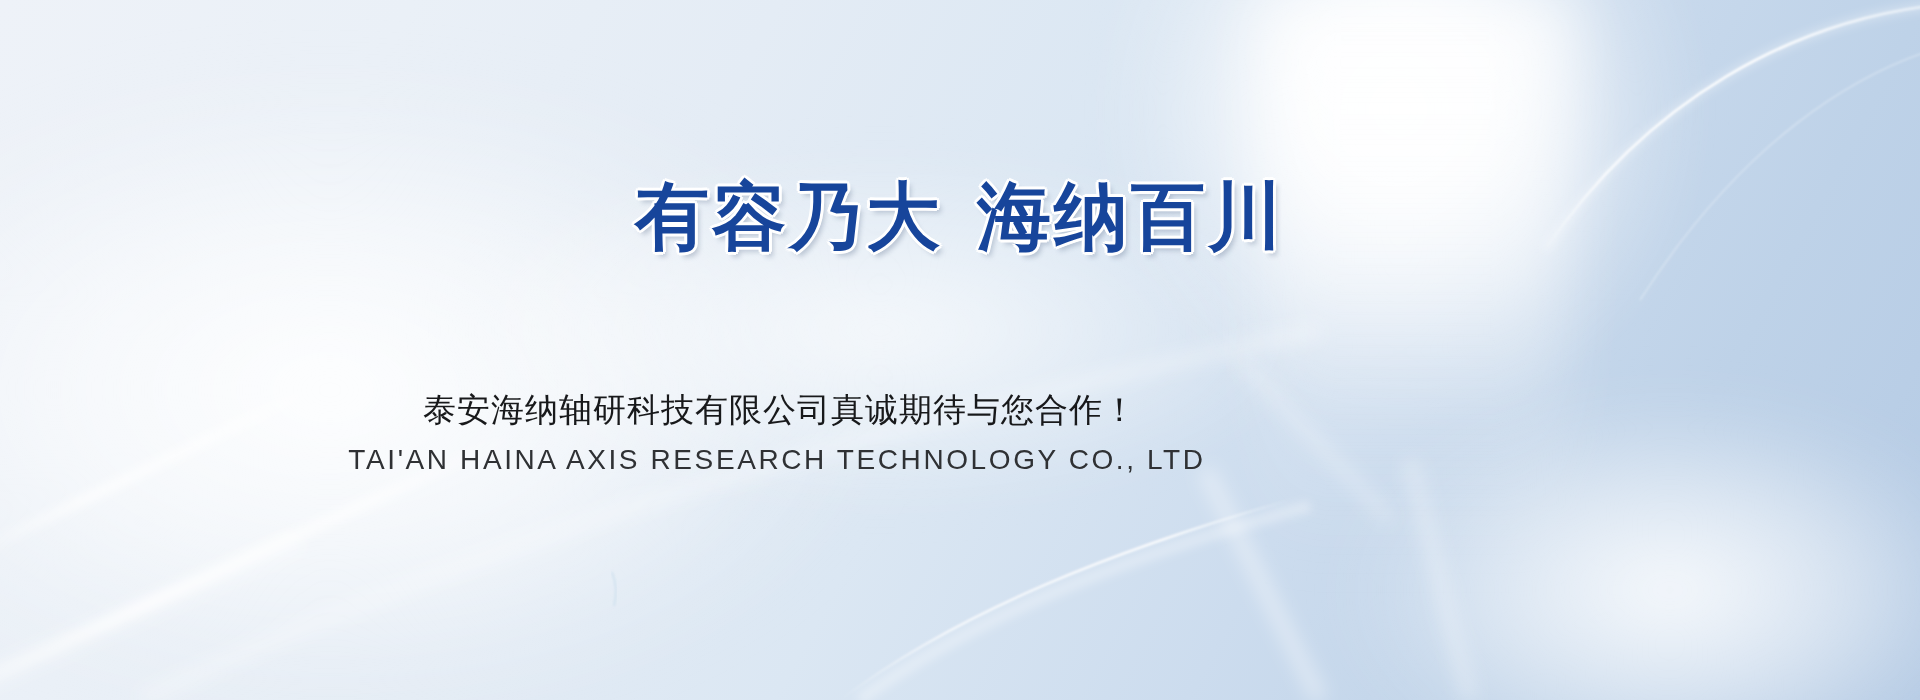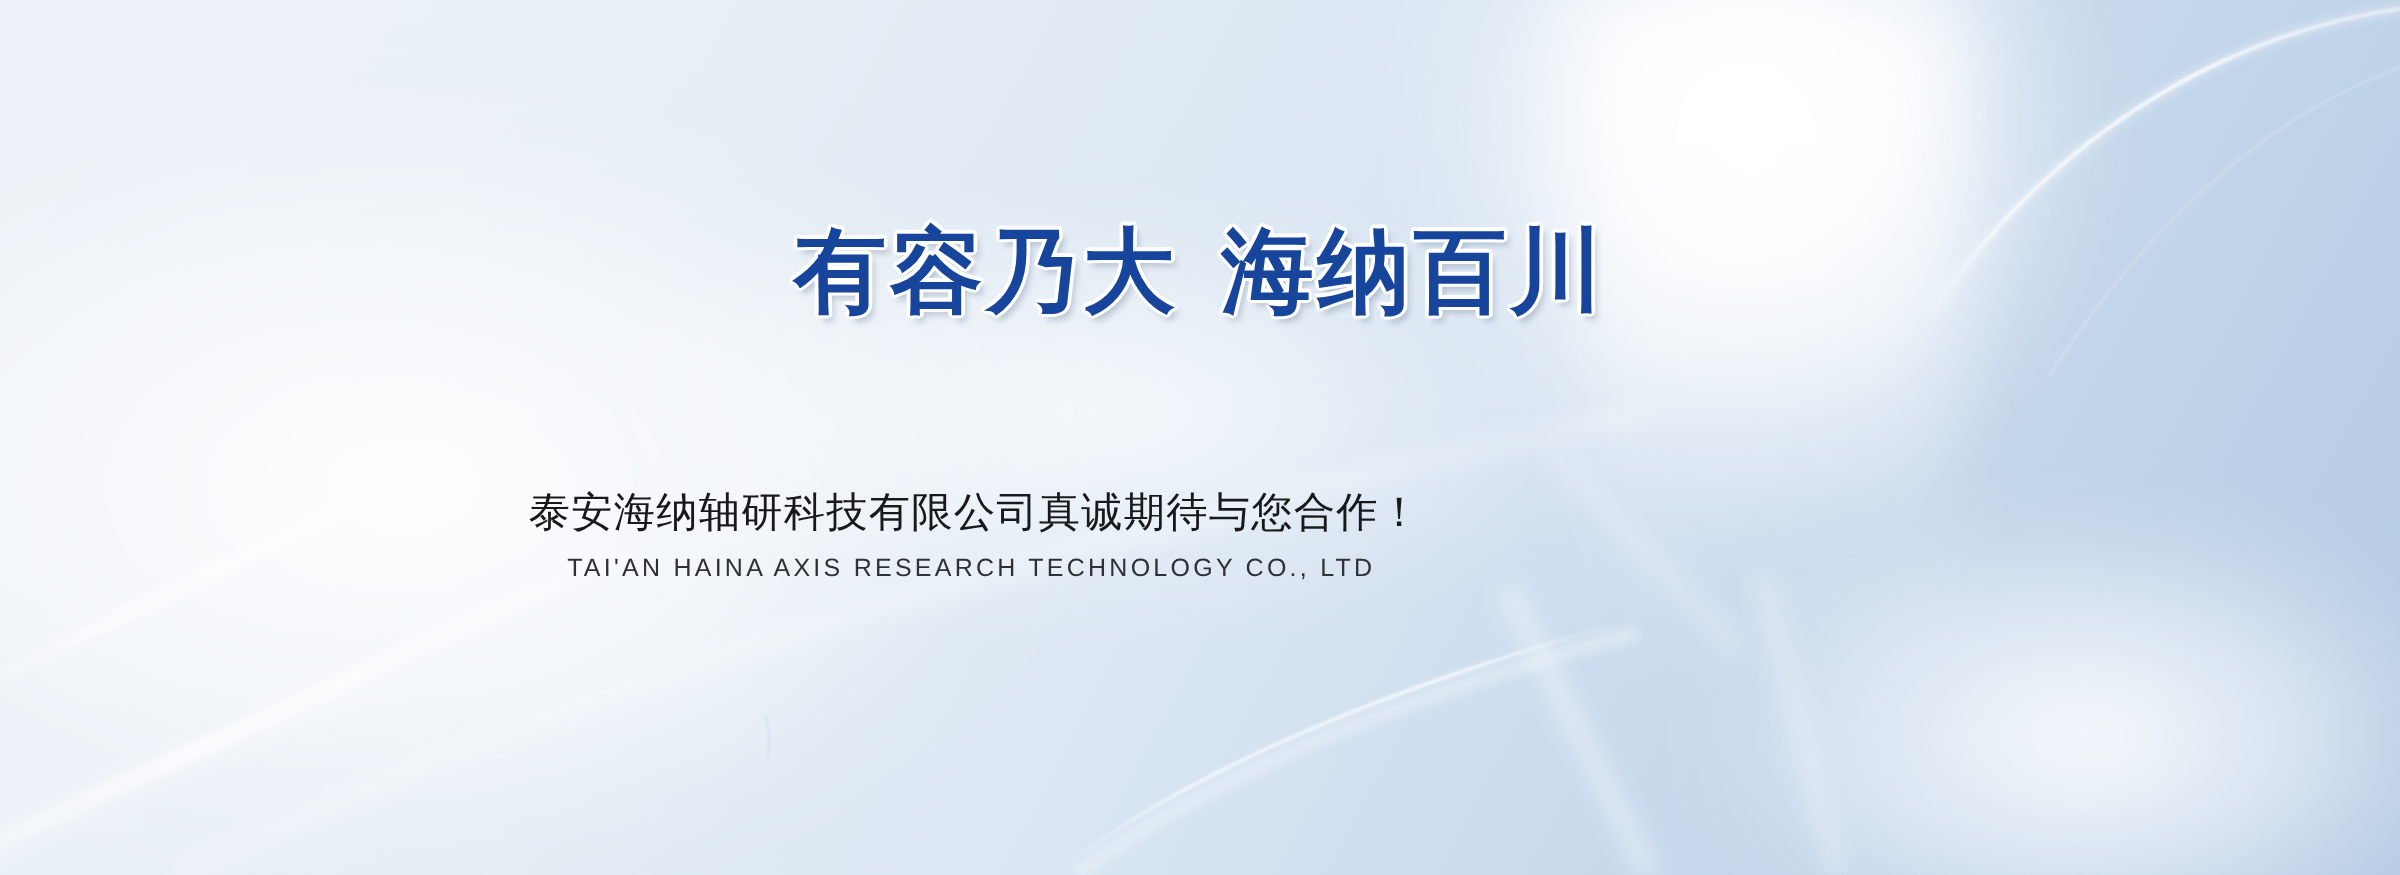--- a/index.html
+++ b/index.html
@@ -174,21 +174,21 @@
     margin-left: 12px;
   }
 
   .subtitle-en {
     position: absolute;
     top: 444px;
     left: 0;
     width: 1554px;
     text-align: center;
     font-family: "Liberation Sans", "DejaVu Sans", sans-serif;
-    font-size: 20px;
+    font-size: 28px;
     font-weight: 300;
     letter-spacing: 2.6px;
     color: #2f3134;
     white-space: nowrap;
   }
 </style>
 </head>
 <body>
 
 <div class="banner">

